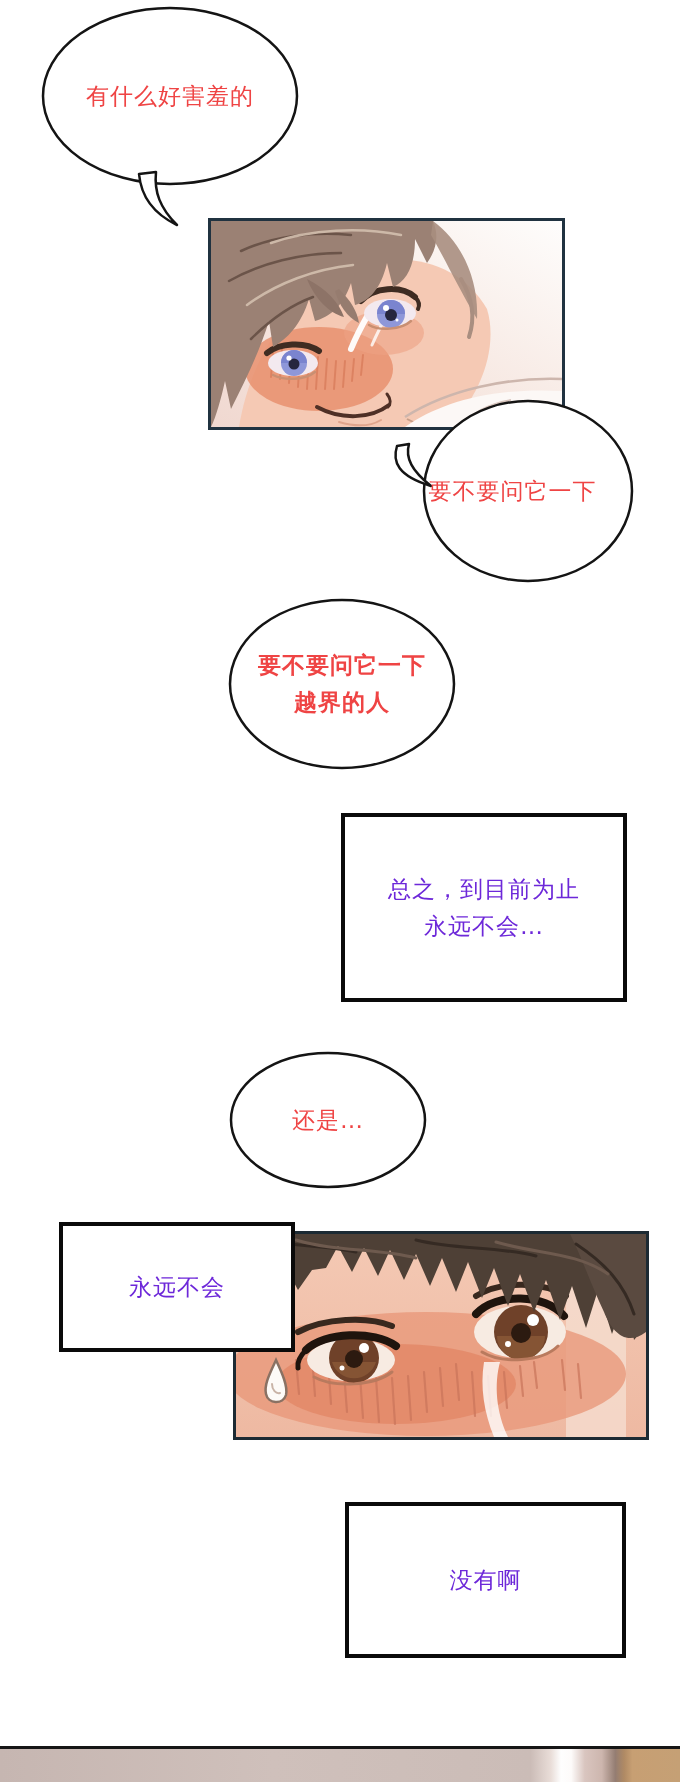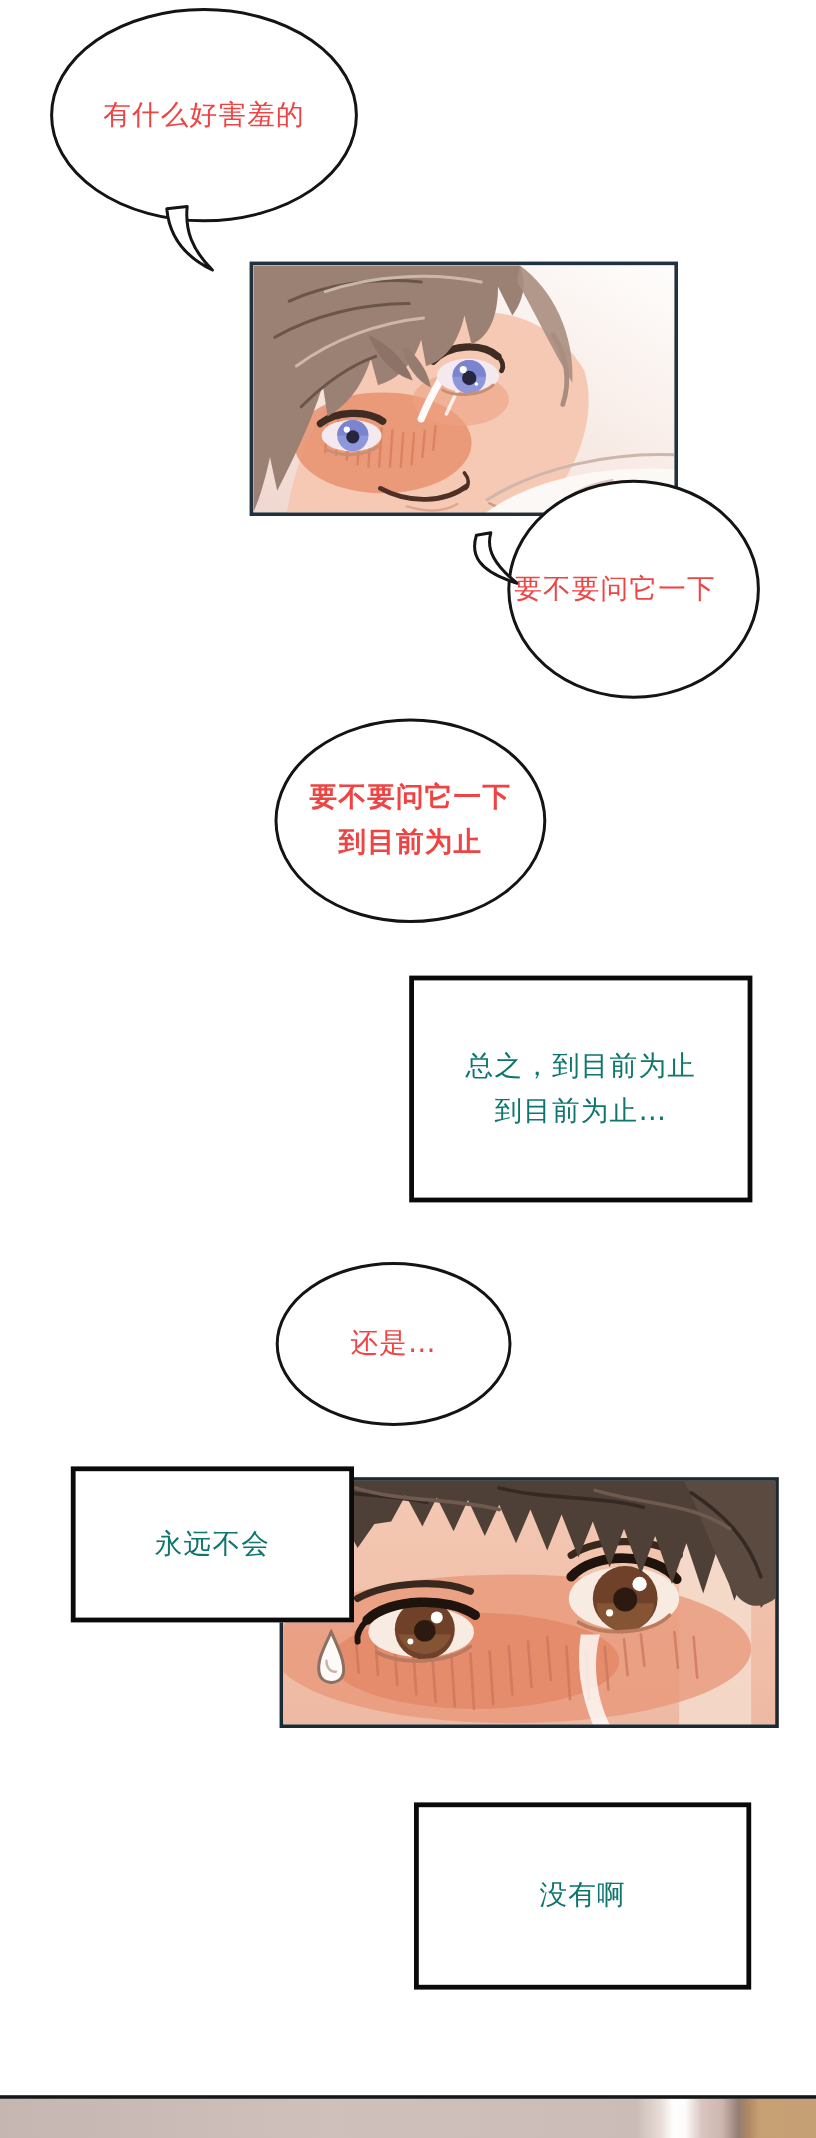--- a/index.html
+++ b/index.html
@@ -14,21 +14,21 @@
   .bubble-text{
     position:absolute;left:0;right:0;display:flex;flex-direction:column;
     align-items:center;justify-content:center;z-index:2;
     color:#ef4444;font-size:23px;letter-spacing:1px;line-height:37px;
     text-align:center;white-space:nowrap;
   }
   .nbox{
     position:absolute;background:#ffffff;border:4px solid #0a0a0a;
     box-sizing:border-box;display:flex;flex-direction:column;
     align-items:center;justify-content:center;
-    color:#0f766e;font-size:23px;letter-spacing:1px;line-height:37px;
+    color:#6d28d9;font-size:23px;letter-spacing:1px;line-height:37px;
     text-align:center;white-space:nowrap;z-index:3;
   }
   .panel{
     position:absolute;box-sizing:border-box;border:3px solid #203240;
     background:#f6e4dc;overflow:hidden;
   }
   .panel svg{display:block;width:100%;height:100%;}
   #panel-face{left:208px;top:218px;width:357px;height:212px;z-index:1;}
   #panel-eyes{left:233px;top:1231px;width:416px;height:209px;z-index:1;border-color:#1c2a33;}
   #bubble-1{left:30px;top:2px;width:280px;height:236px;z-index:2;}
@@ -157,27 +157,27 @@
     </svg>
     <div class="bubble-text" style="top:0;height:186px;">要不要问它一下</div>
   </div>
 
   <div class="bubble" id="bubble-3">
     <svg viewBox="0 0 230 172">
       <ellipse cx="115" cy="86" rx="112" ry="84" fill="#ffffff" stroke="#141414" stroke-width="2.5"></ellipse>
     </svg>
     <div class="bubble-text" style="top:0;height:172px;font-weight:bold;">
       <span>要不要问它一下</span>
-      <span>到目前为止</span>
+      <span>越界的人</span>
     </div>
   </div>
 
   <div class="nbox" id="box-1">
     <span>总之，到目前为止</span>
-    <span>到目前为止…</span>
+    <span>永远不会…</span>
   </div>
 
   <div class="bubble" id="bubble-4">
     <svg viewBox="0 0 200 140">
       <ellipse cx="100" cy="70" rx="97" ry="67" fill="#ffffff" stroke="#141414" stroke-width="2.5"></ellipse>
     </svg>
     <div class="bubble-text" style="top:0;height:140px;">还是…</div>
   </div>
 
   <div class="panel" id="panel-eyes">

